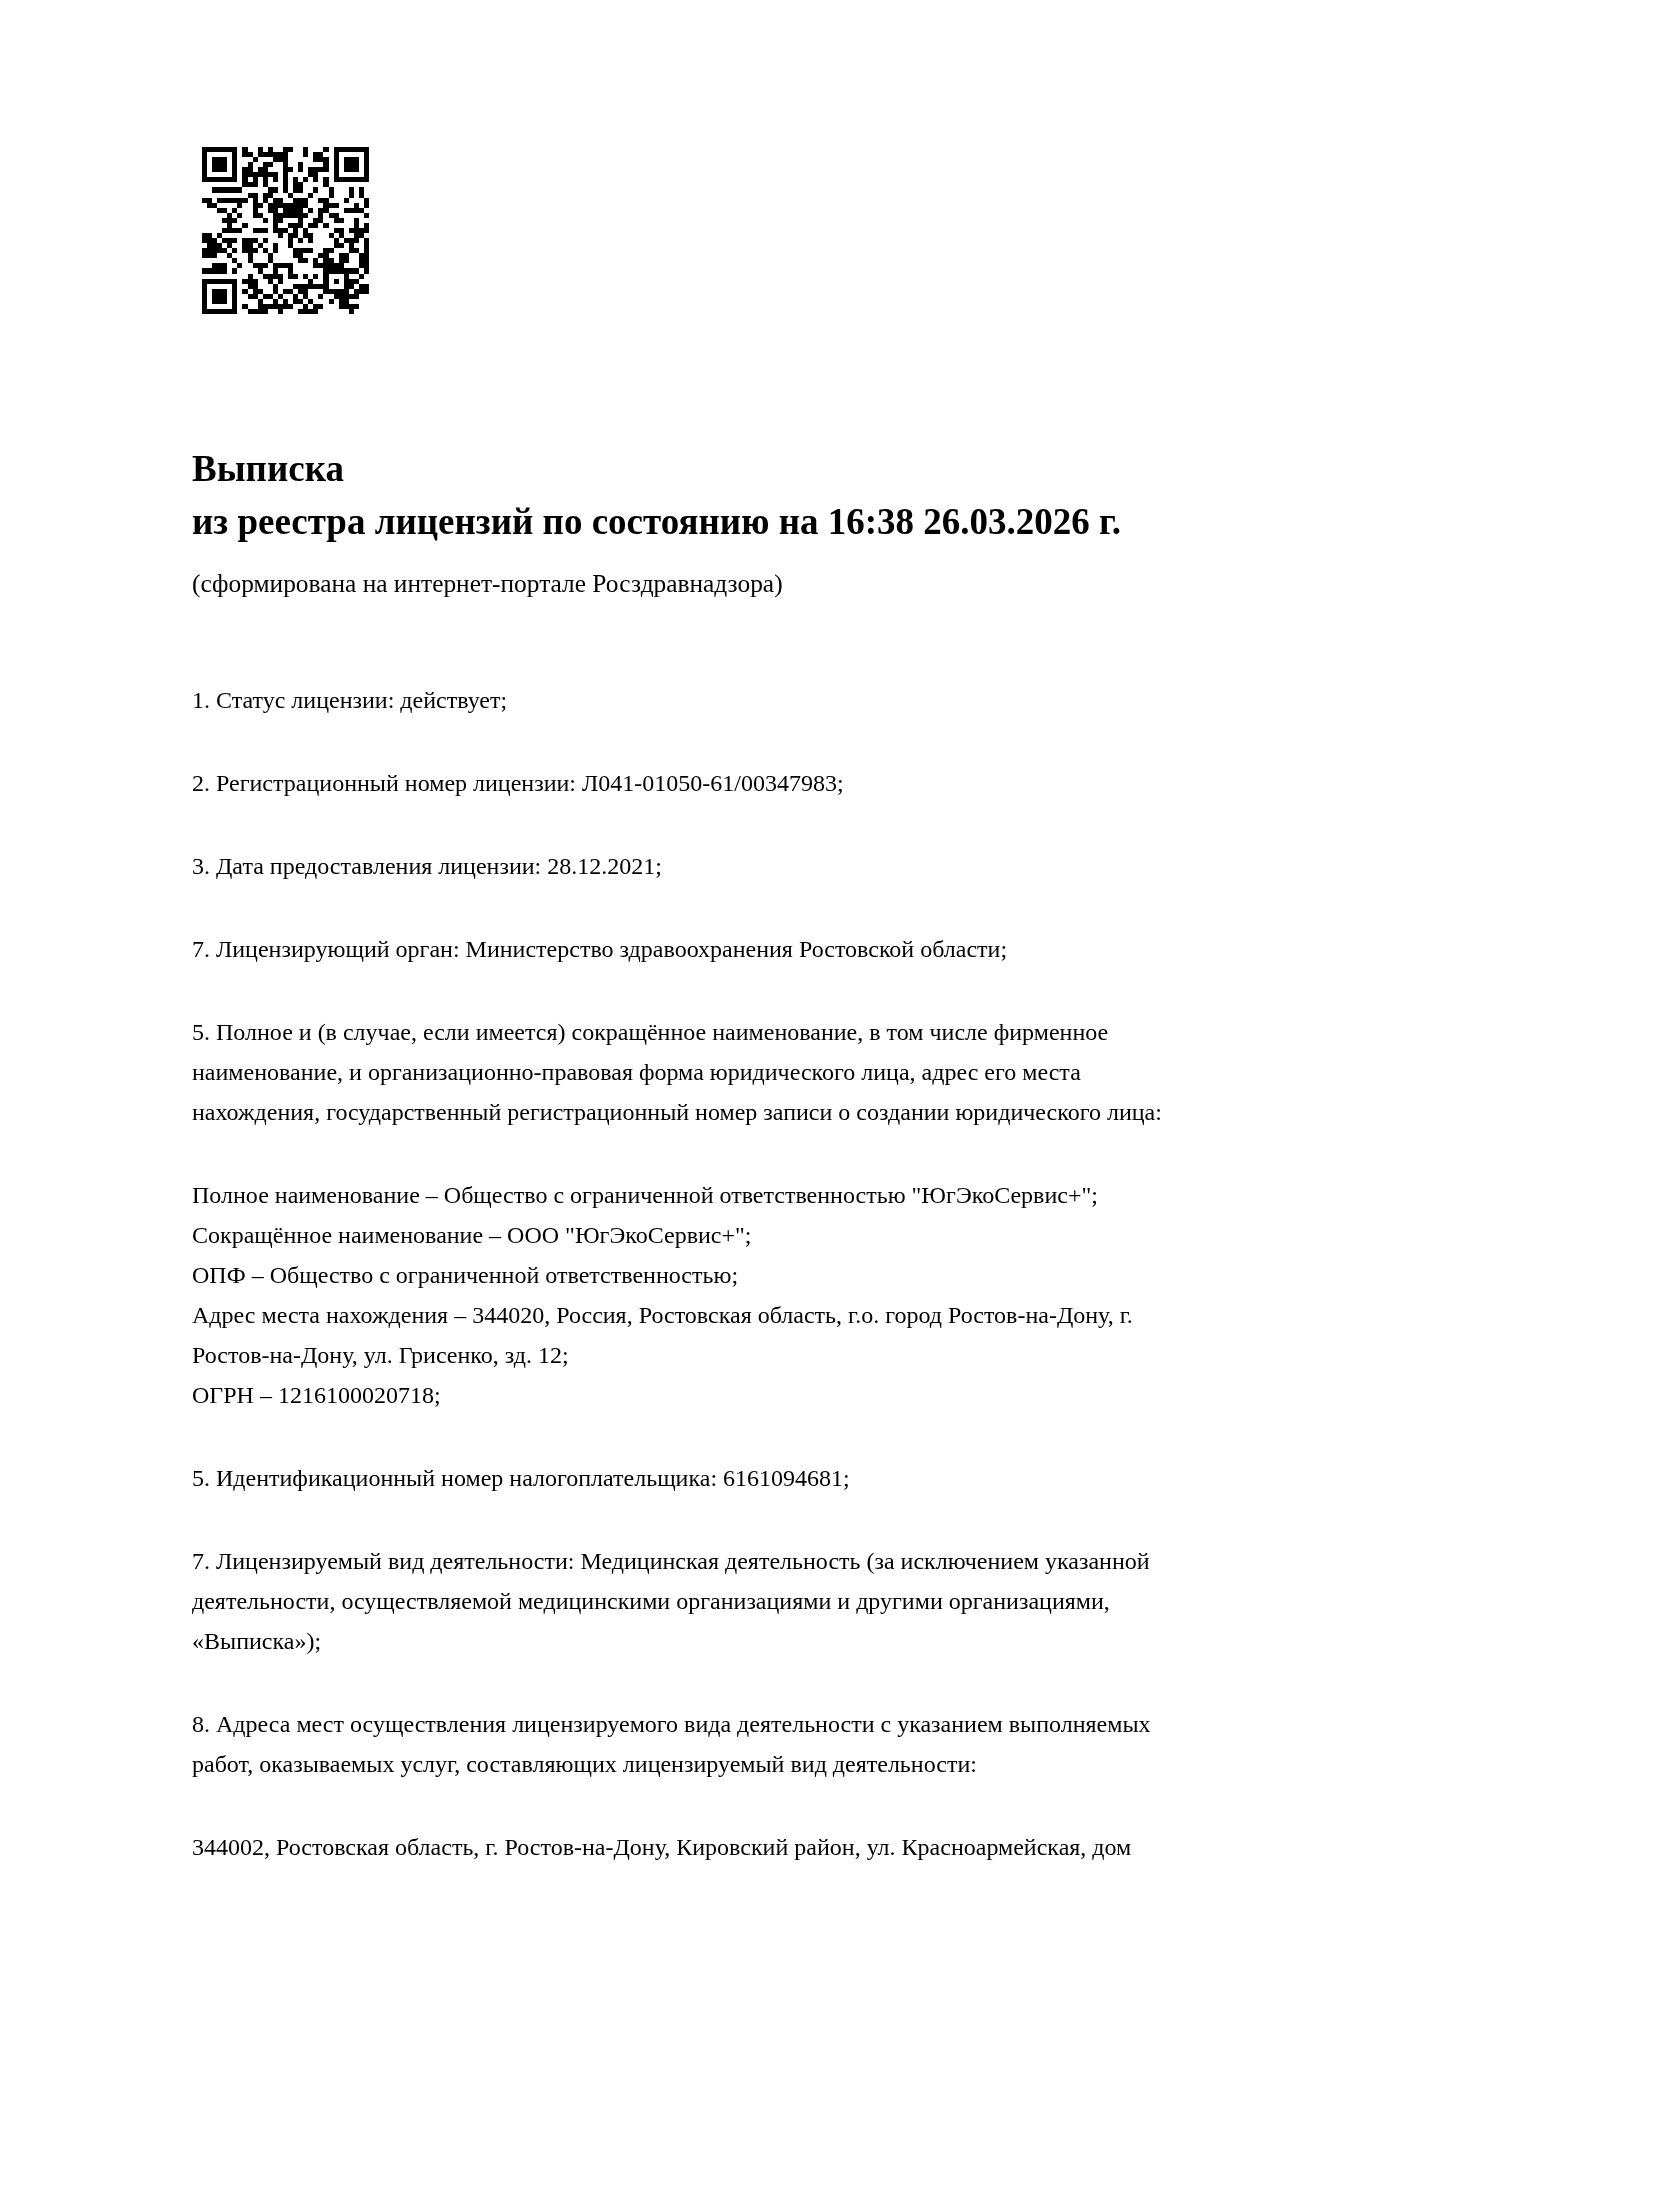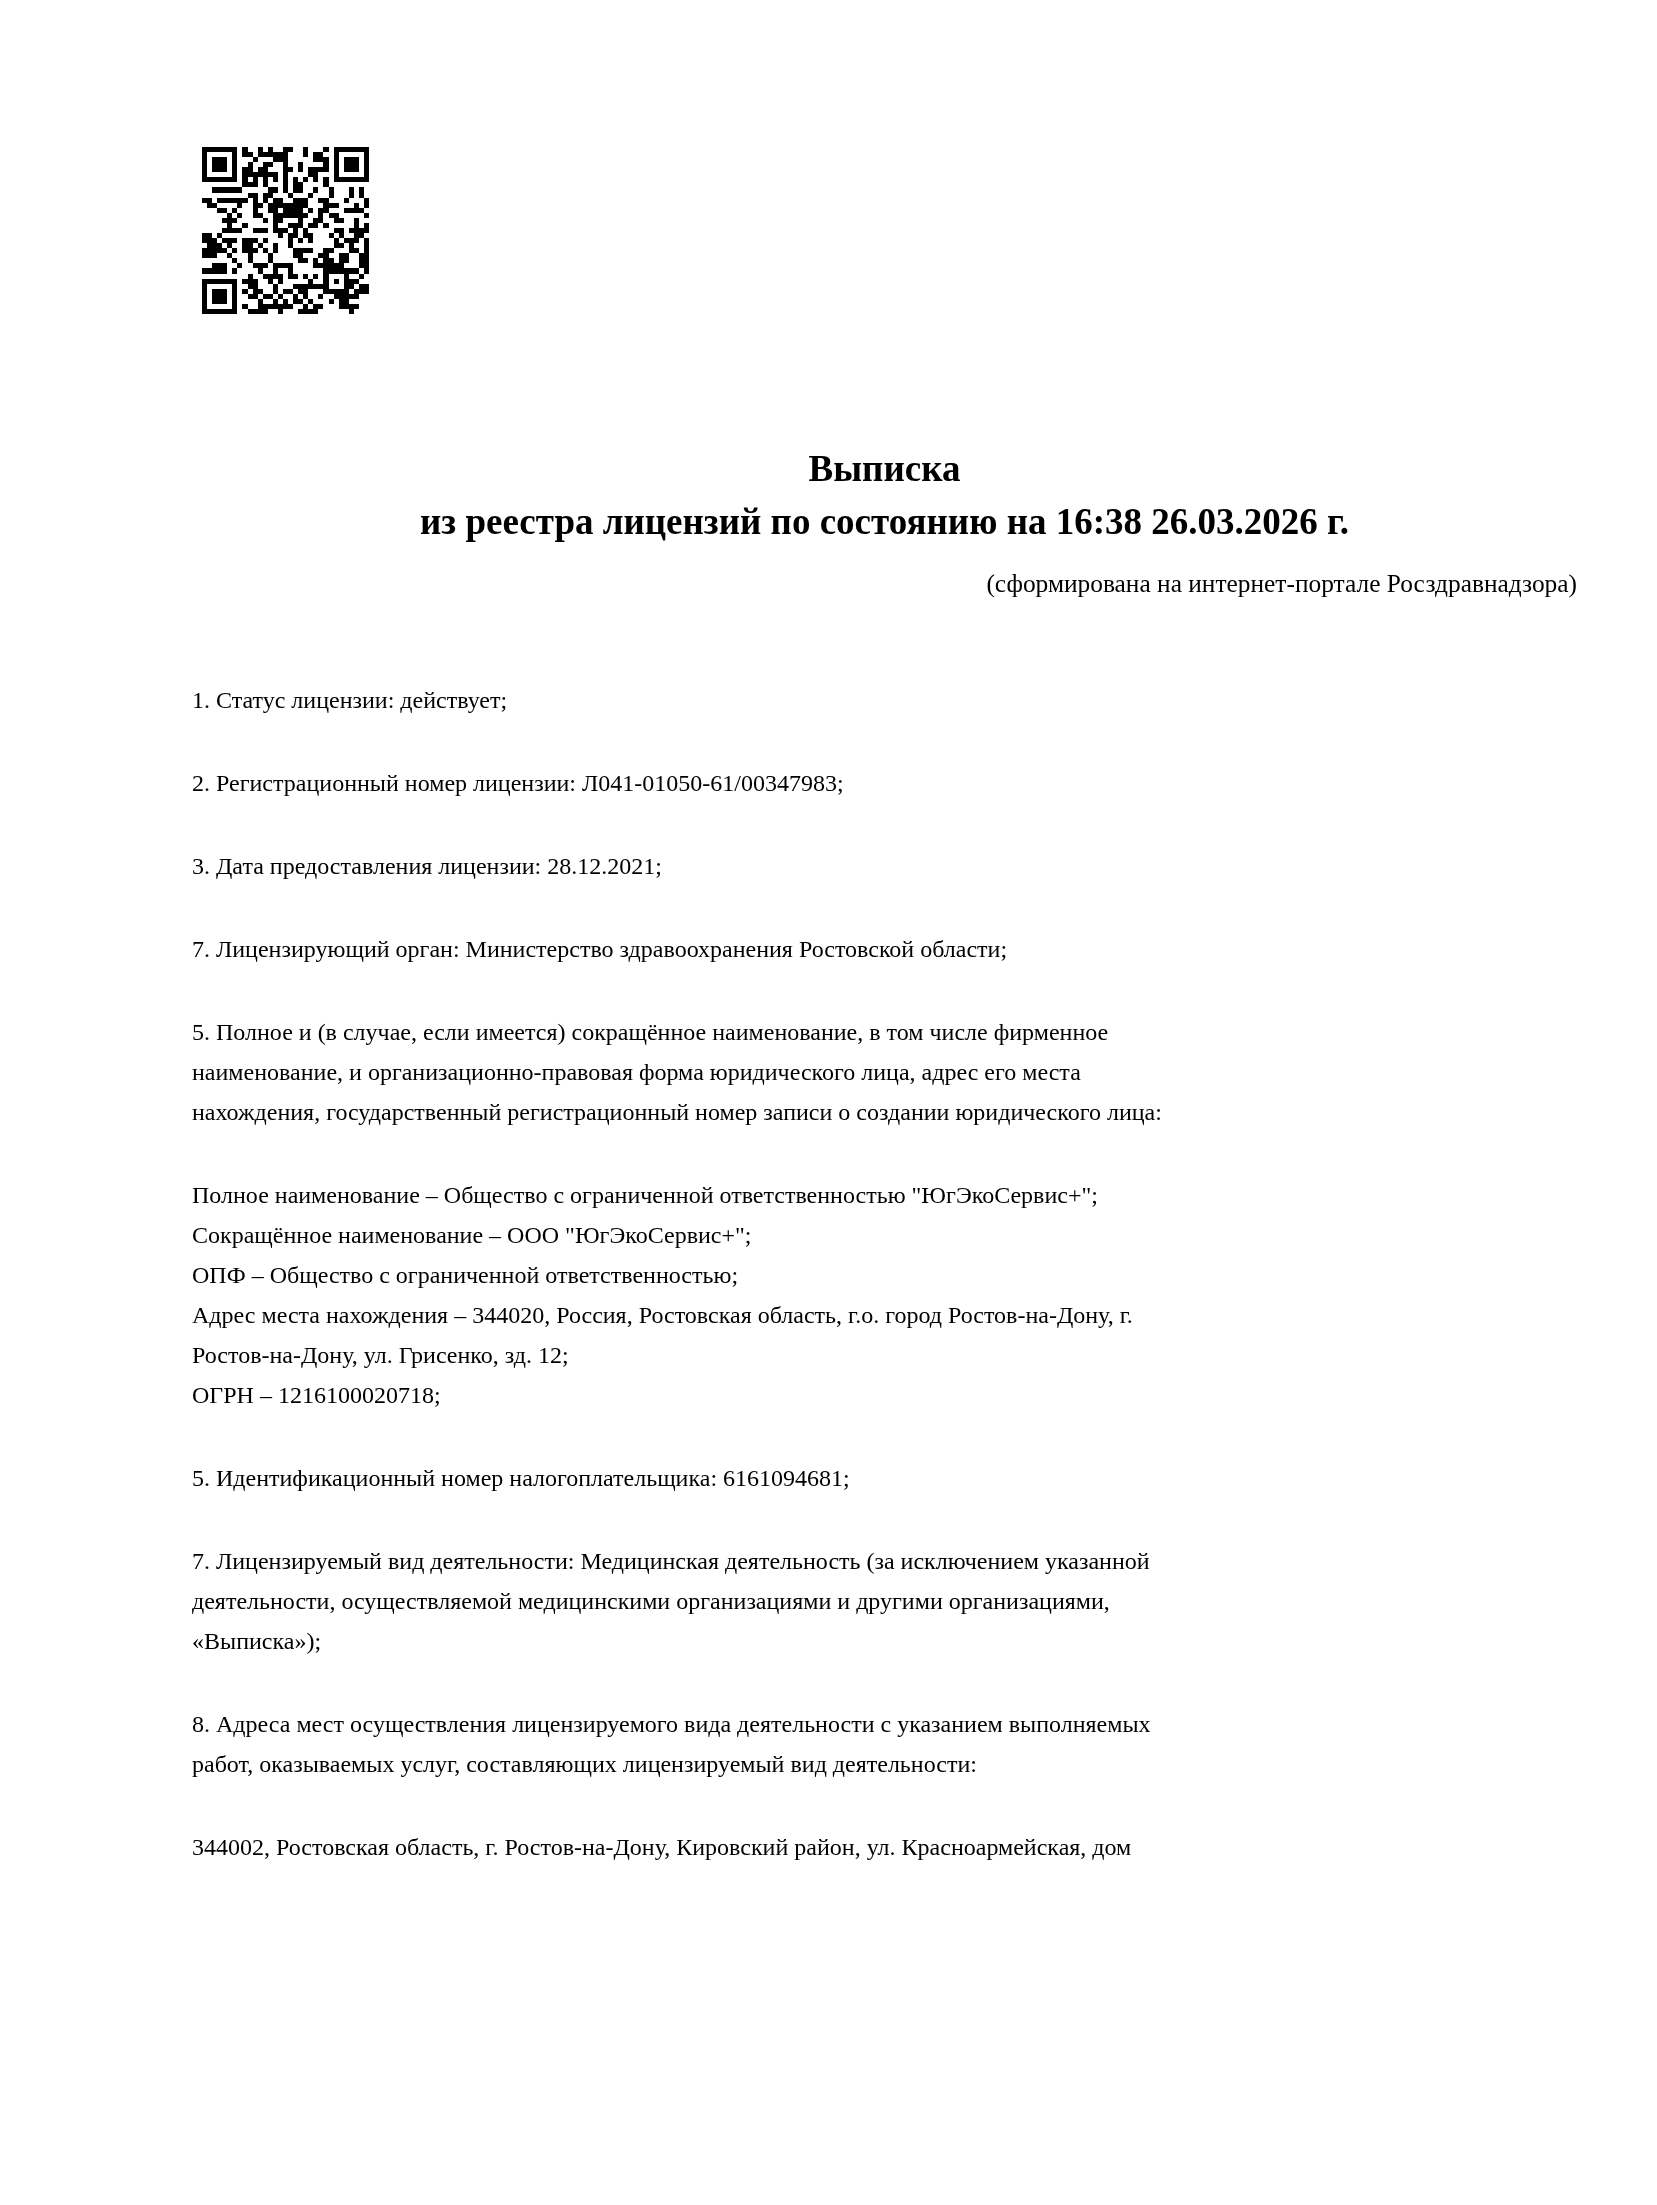--- a/index.html
+++ b/index.html
@@ -21,32 +21,31 @@
     left: 202px;
     top: 147px;
     width: 167px;
     height: 167px;
   }
   .title-block {
     position: absolute;
     left: 192px;
     top: 442px;
     width: 1385px;
-    text-align: center;
+    text-align: left;
     font-weight: 700;
     font-size: 37px;
     line-height: 53px;
     white-space: nowrap;
   }
   .subtitle {
     position: absolute;
     left: 192px;
     top: 567px;
     width: 1385px;
-    text-align: right;
     font-size: 25.4px;
     line-height: 32px;
     white-space: nowrap;
   }
   .doc-body {
     position: absolute;
     left: 192px;
     top: 680px;
     width: 1385px;
     font-size: 24px;

